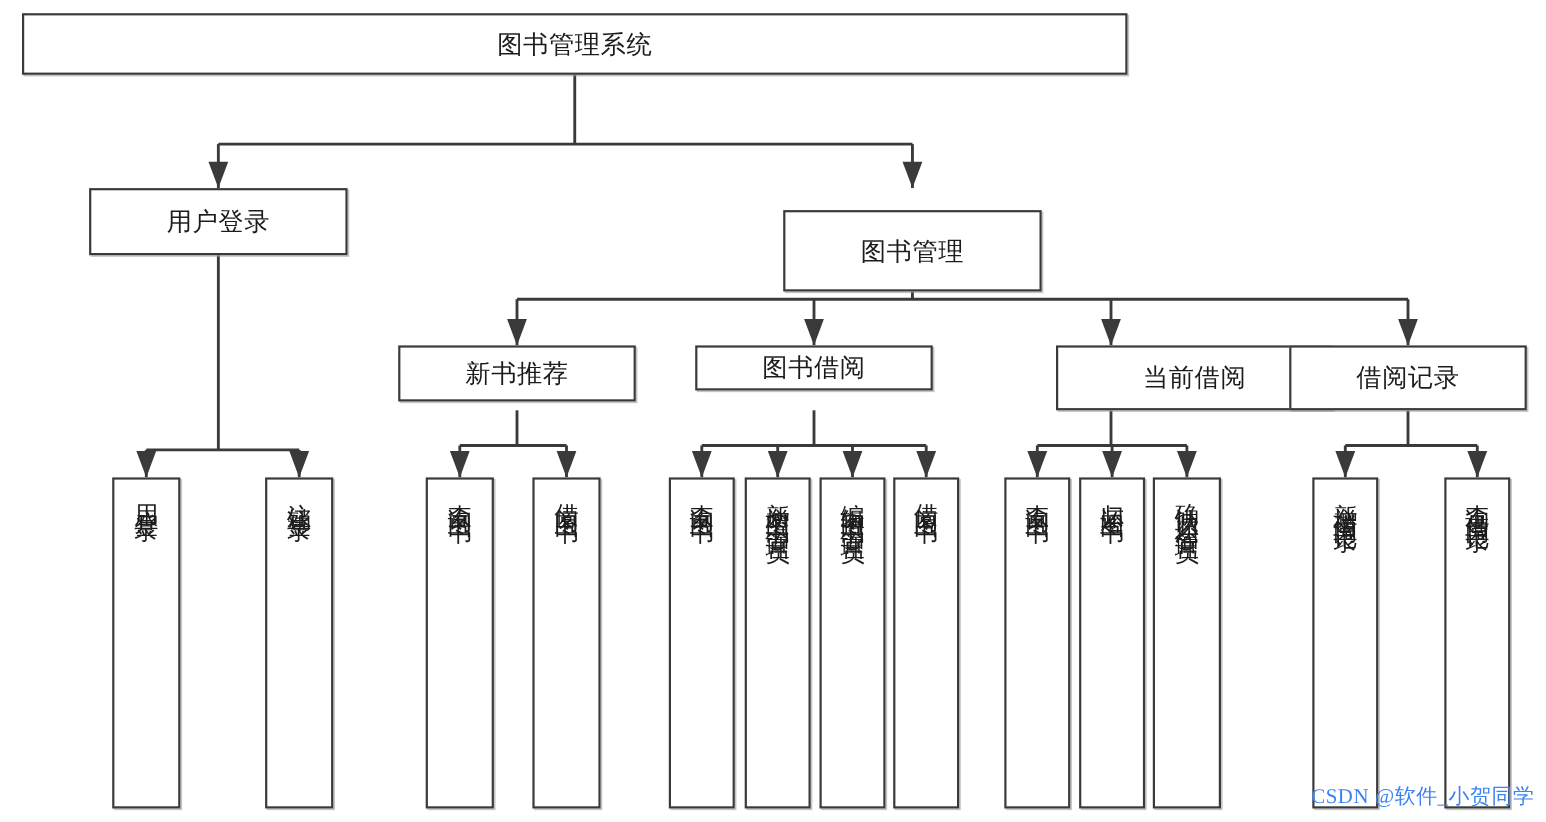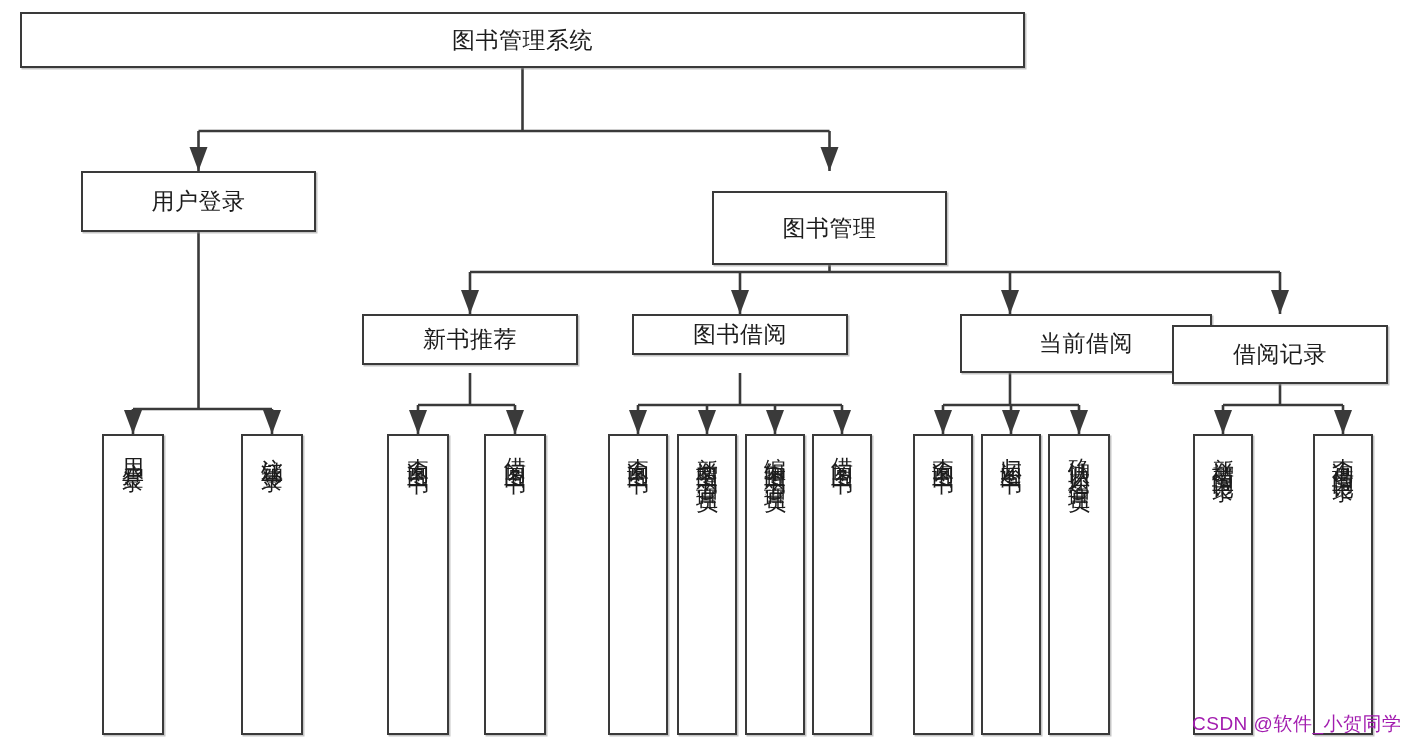--- a/index.html
+++ b/index.html
@@ -62,24 +62,24 @@
     font-size: 22px;
     letter-spacing: 5px;
     line-height: 1;
     max-height: 100%;
   }
   .watermark {
     position: absolute;
     left: 1192px;
     top: 711px;
     font-size: 19px;
-    color: #a21caf;
+    color: #3b82f6;
     letter-spacing: 0.5px;
     white-space: nowrap;
-    font-family: Liberation Sans, sans-serif;
+    font-family: Liberation Serif, serif;
   }
 </style>
 </head>
 <body>
 
 <div id="diagram-root">
   <svg class="edge-layer" viewBox="0 0 1405 747" xmlns="http://www.w3.org/2000/svg">
     <g id="edges-group" fill="none" stroke="#3a3a3a" stroke-width="2.6">
         <line x1="522.5" y1="68" x2="522.5" y2="131"></line>
         <line x1="198.5" y1="131" x2="829.5" y2="131"></line>
@@ -150,21 +150,21 @@
       </div>
       <div class="node-box horizontal" style="left: 362px; top: 314px; width: 216px; height: 51px;">
         <div class="node-label">新书推荐</div>
       </div>
       <div class="node-box horizontal" style="left: 632px; top: 314px; width: 216px; height: 41px;">
         <div class="node-label">图书借阅</div>
       </div>
       <div class="node-box horizontal" style="left: 932px; top: 314px; width: 252px; height: 59px; margin-left: 28px;">
         <div class="node-label">当前借阅</div>
       </div>
-      <div class="node-box horizontal" style="left: 1172px; top: 314px; width: 216px; height: 59px; margin-top: 11px;">
+      <div class="node-box horizontal" style="left: 1172px; top: 314px; width: 216px; height: 59px;">
         <div class="node-label">借阅记录</div>
       </div>
       <div class="node-box vertical" style="left: 102px; top: 434px; width: 62px; height: 301px;">
         <div class="node-label">用户登录</div>
       </div>
       <div class="node-box vertical" style="left: 241px; top: 434px; width: 62px; height: 301px;">
         <div class="node-label">注销登录</div>
       </div>
       <div class="node-box vertical" style="left: 387px; top: 434px; width: 62px; height: 301px;">
         <div class="node-label">查询图书</div>

